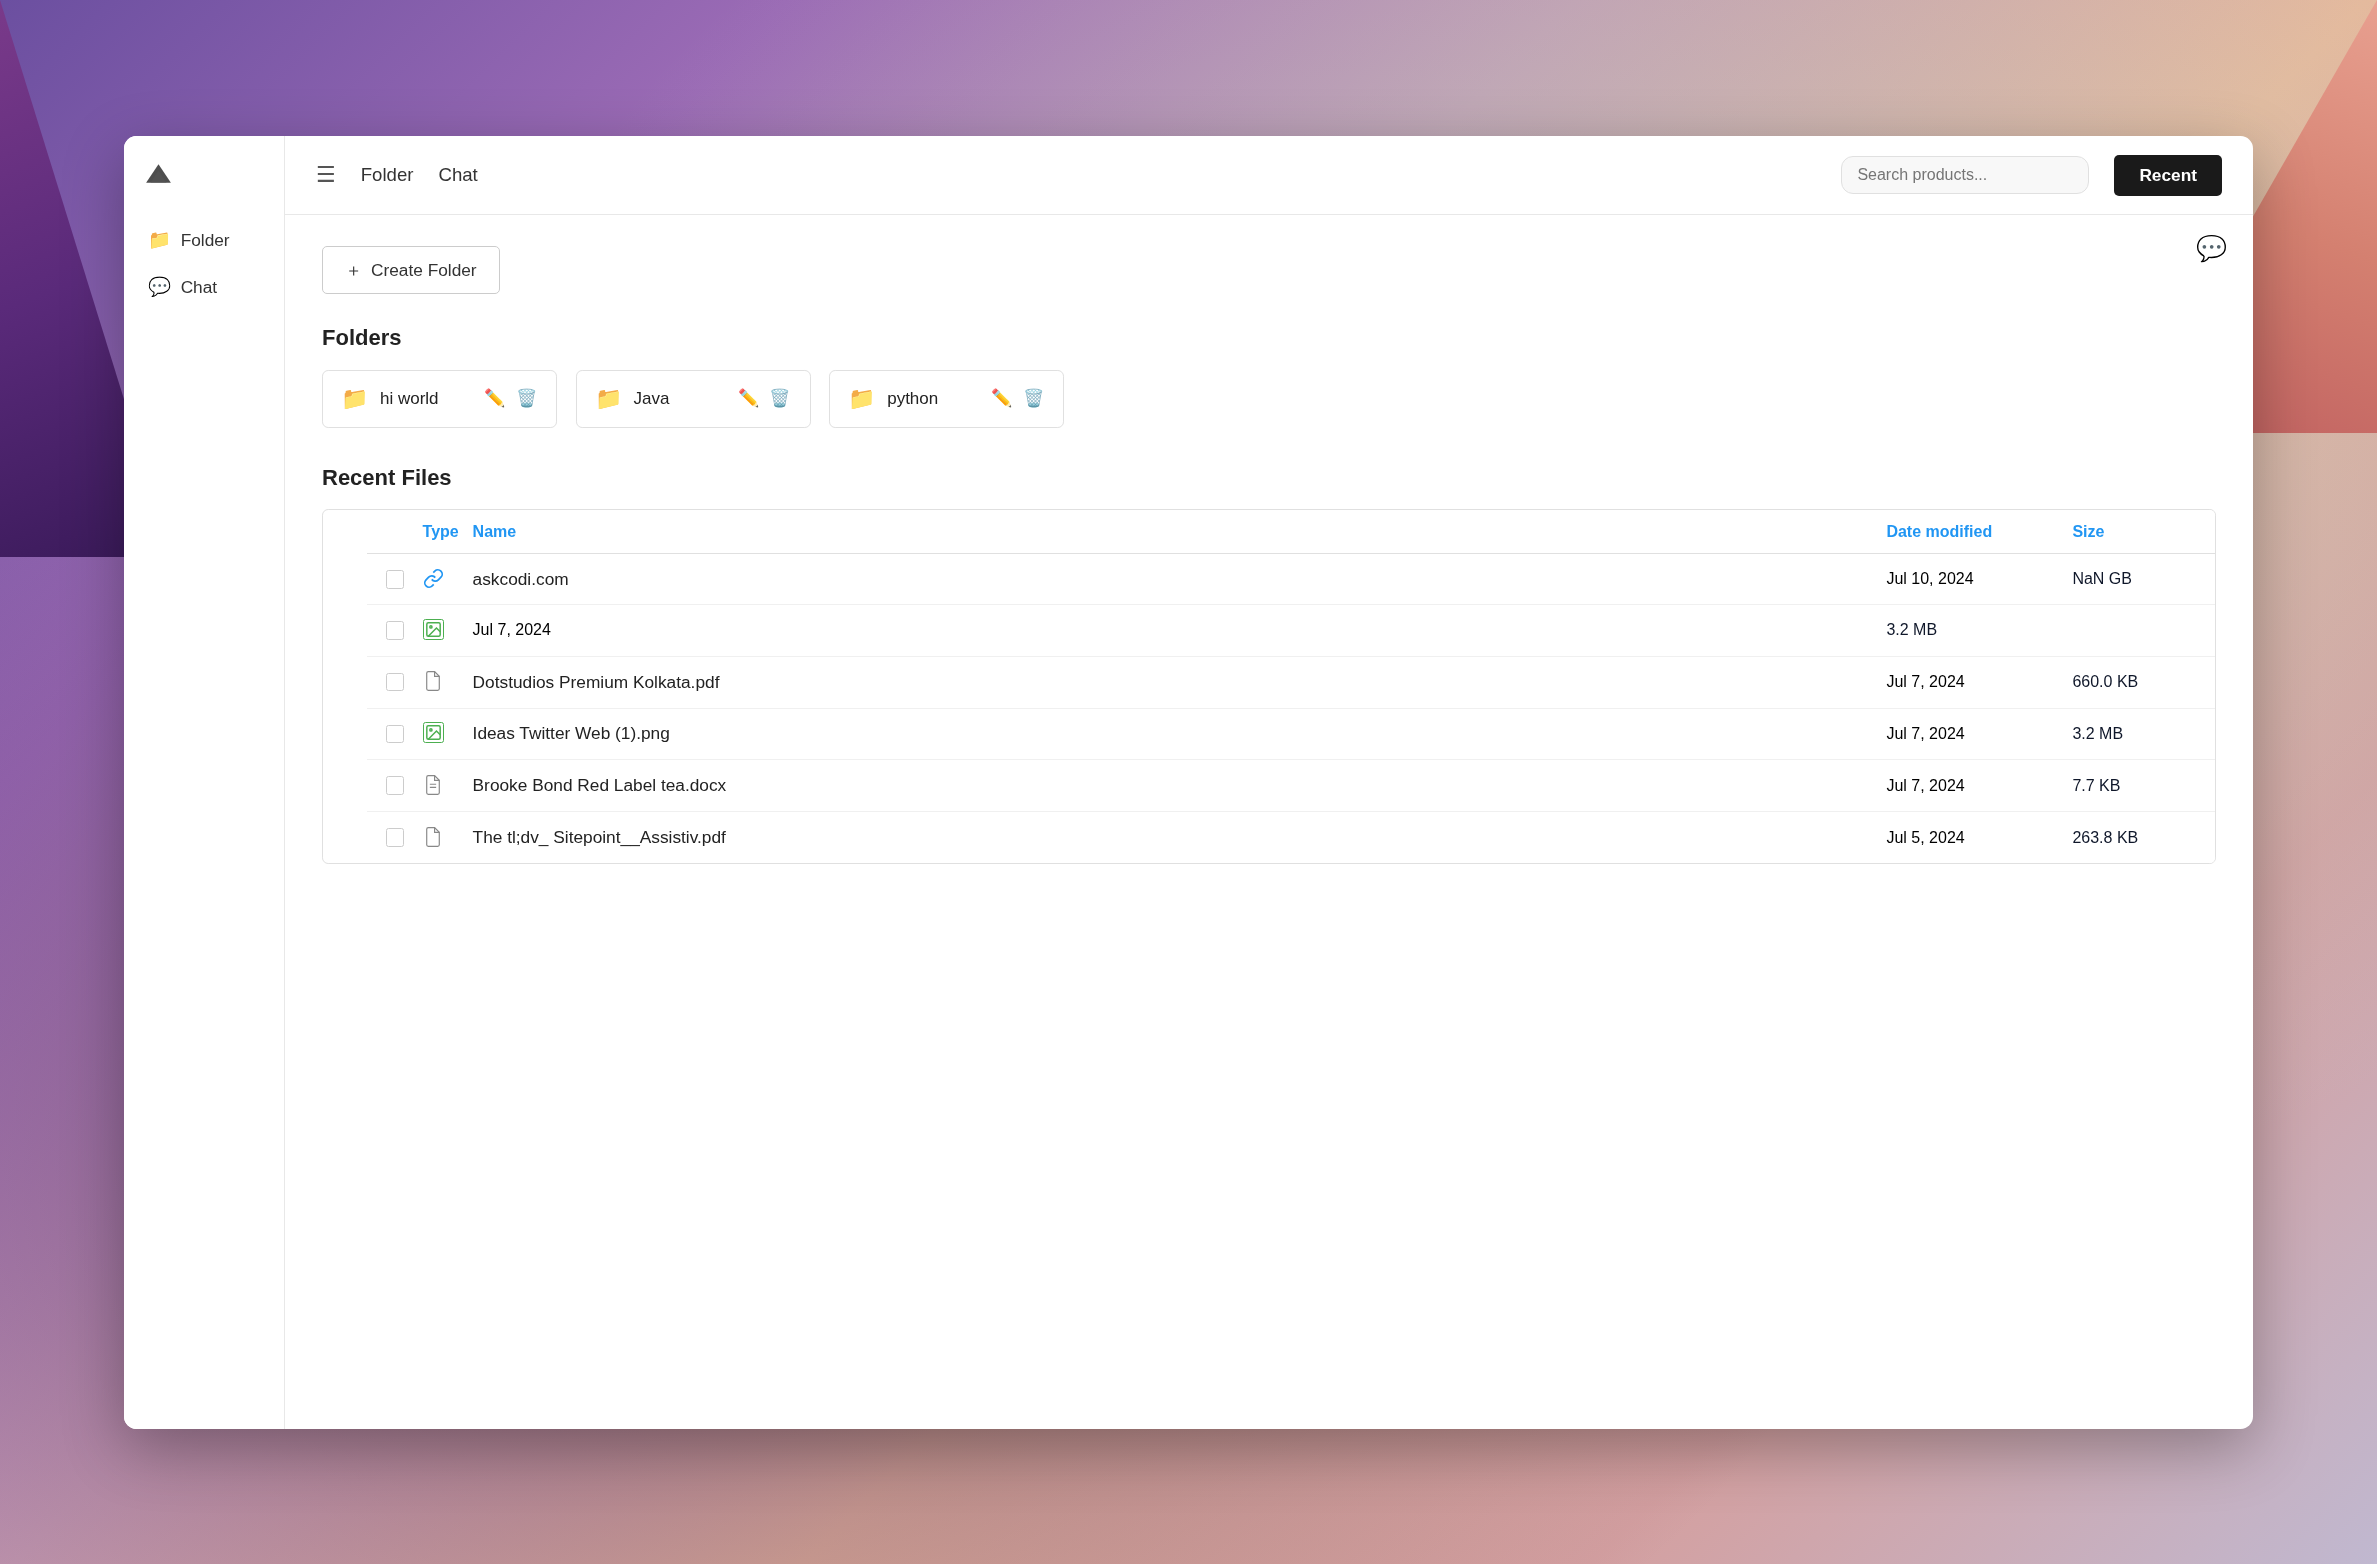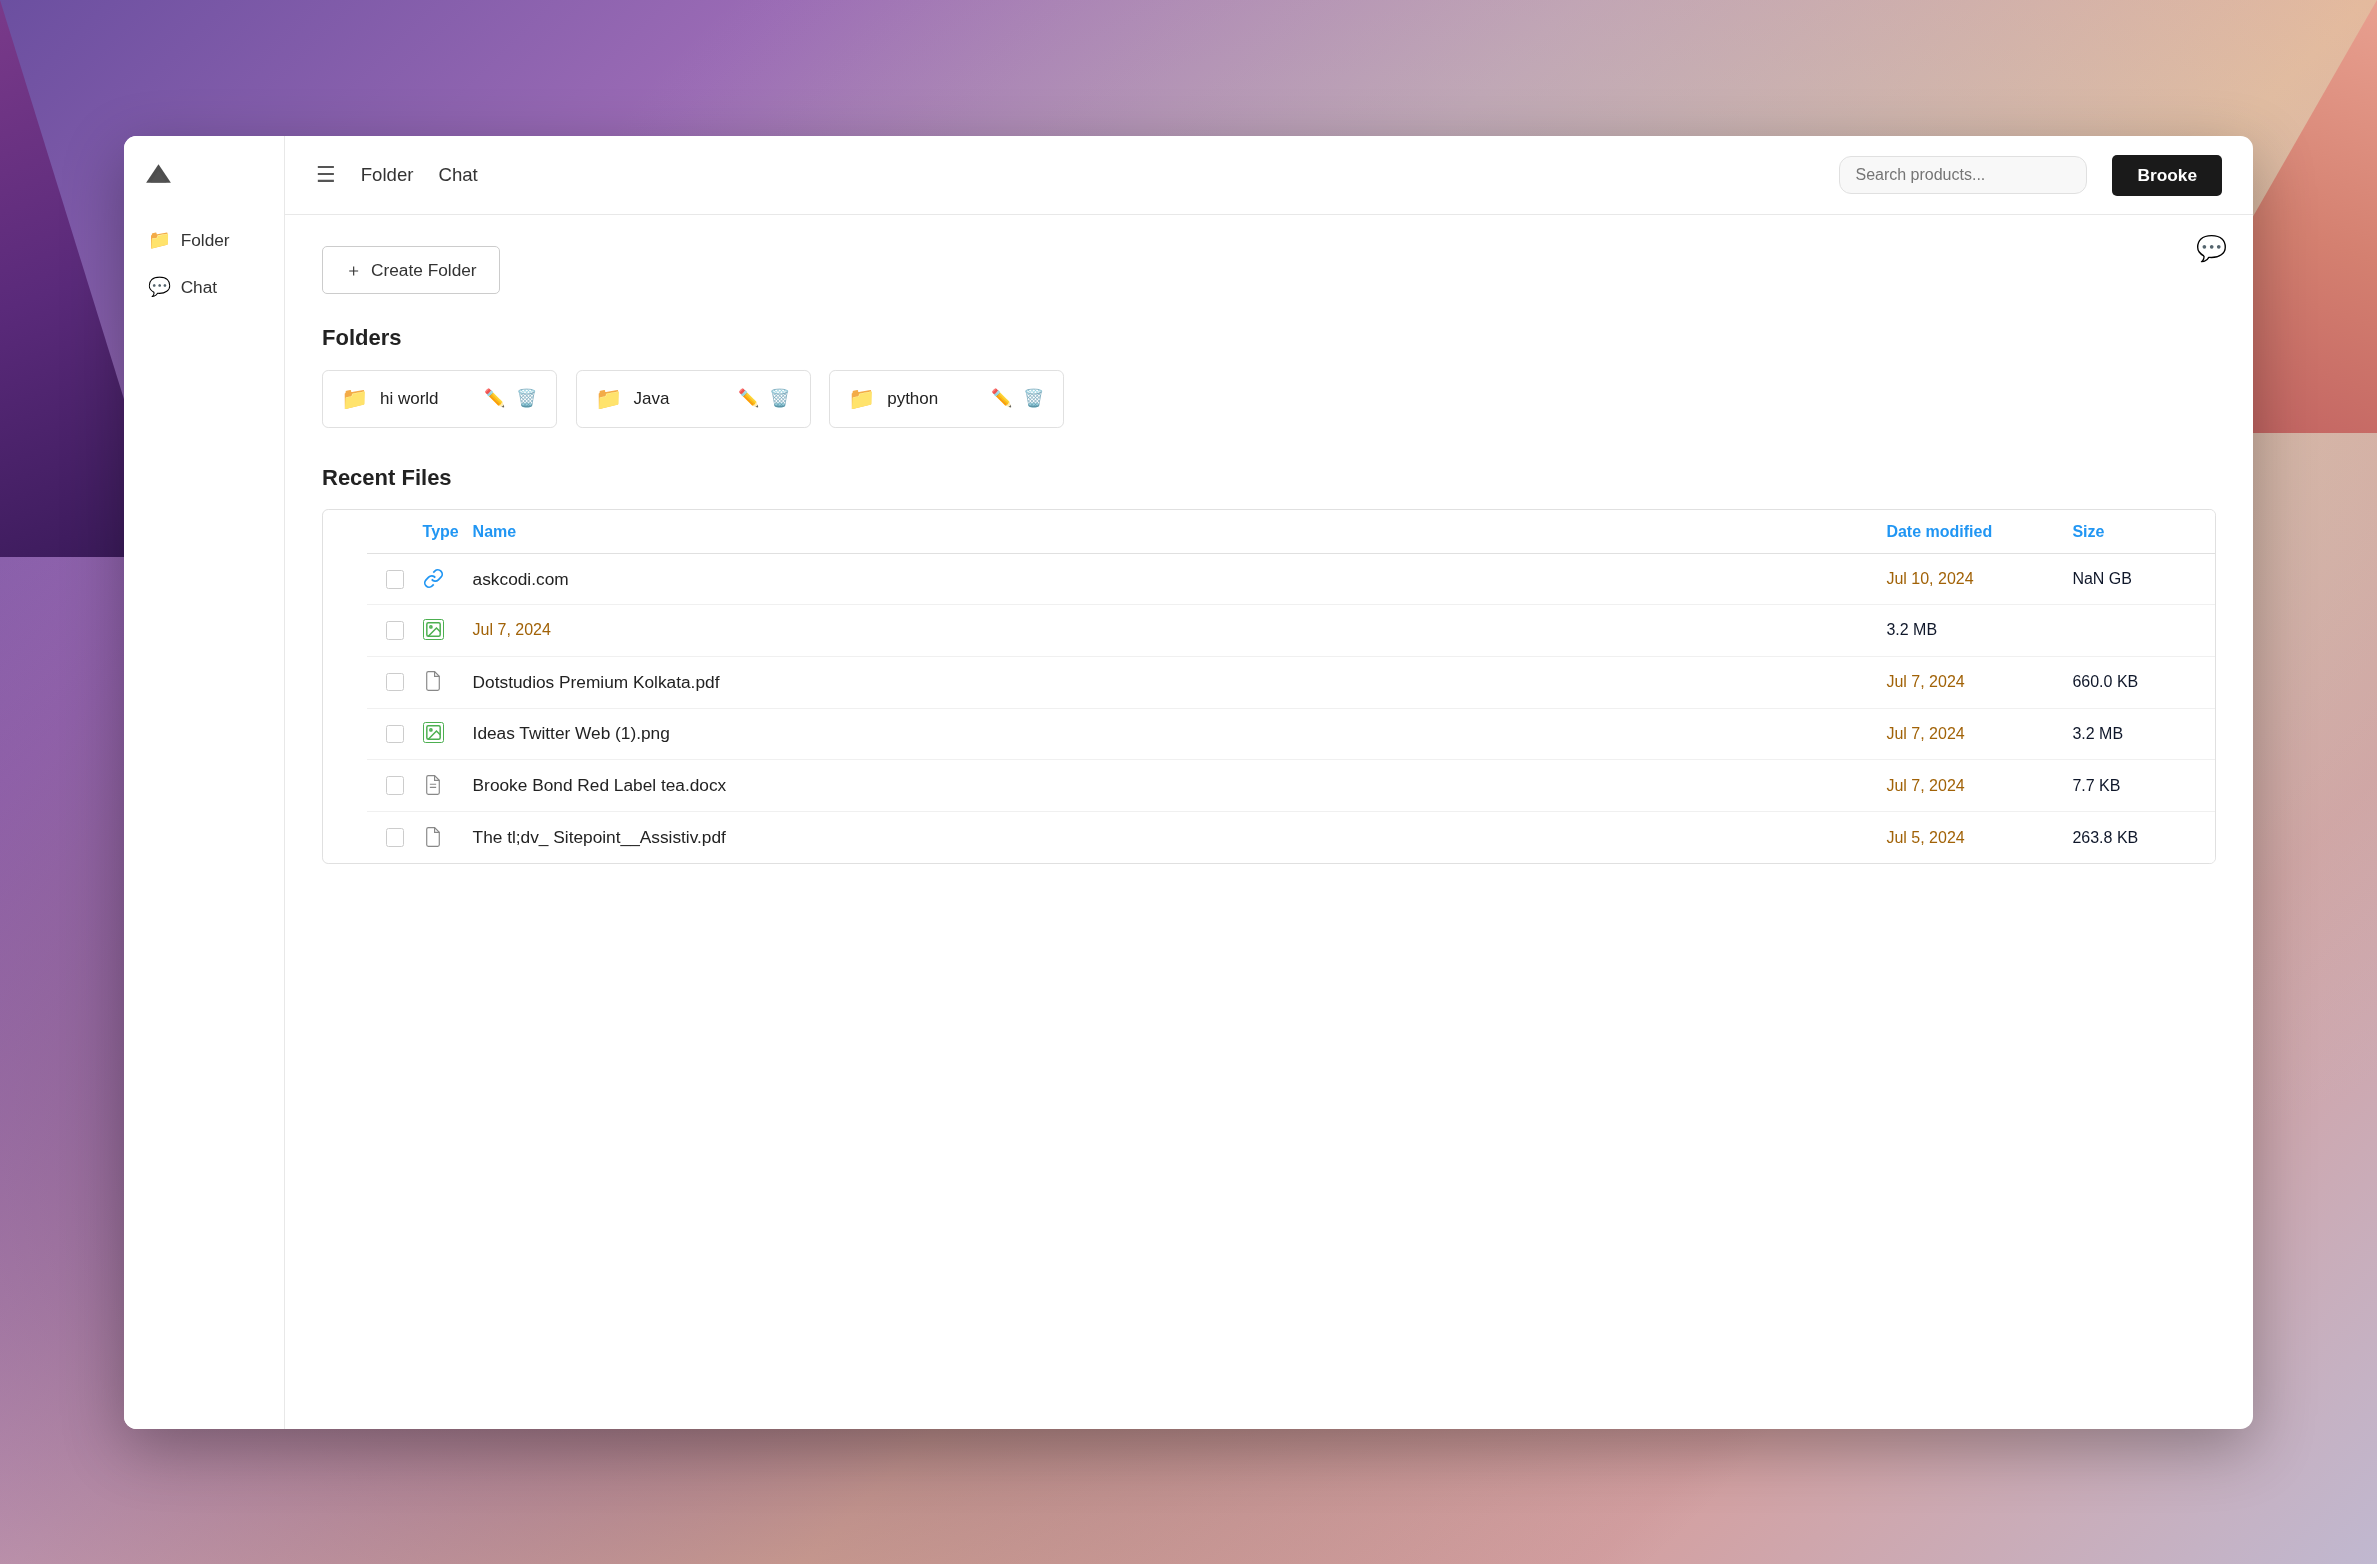--- a/index.html
+++ b/index.html
@@ -311,21 +311,21 @@
       border-color: #2196F3;
     }
 
     .file-name {
       font-size: 17.3px;
       color: #222;
     }
 
     .file-date {
       font-size: 16px;
-      color: #a16207;
+      color: #000000;
     }
 
     .file-size {
       font-size: 16px;
       color: #0f172a;
     }
   </style>
 </head>
 <body>
 
@@ -361,21 +361,21 @@
     <header class="header">
       <span class="header-menu-icon">☰</span>
       <nav class="header-nav">
         <span class="header-nav-item">Folder</span>
         <span class="header-nav-item">Chat</span>
       </nav>
       <div class="header-spacer"></div>
       <div class="search-box">
         <input type="text" placeholder="Search products..." style="">
       </div>
-      <button class="login-btn">Brooke</button>
+      <button class="login-btn">Recent</button>
     </header>
 
     <div class="page-body">
 
       
       <span class="chat-float-btn">💬</span>
 
       
       <button class="create-folder-btn">
         <span>＋</span>

